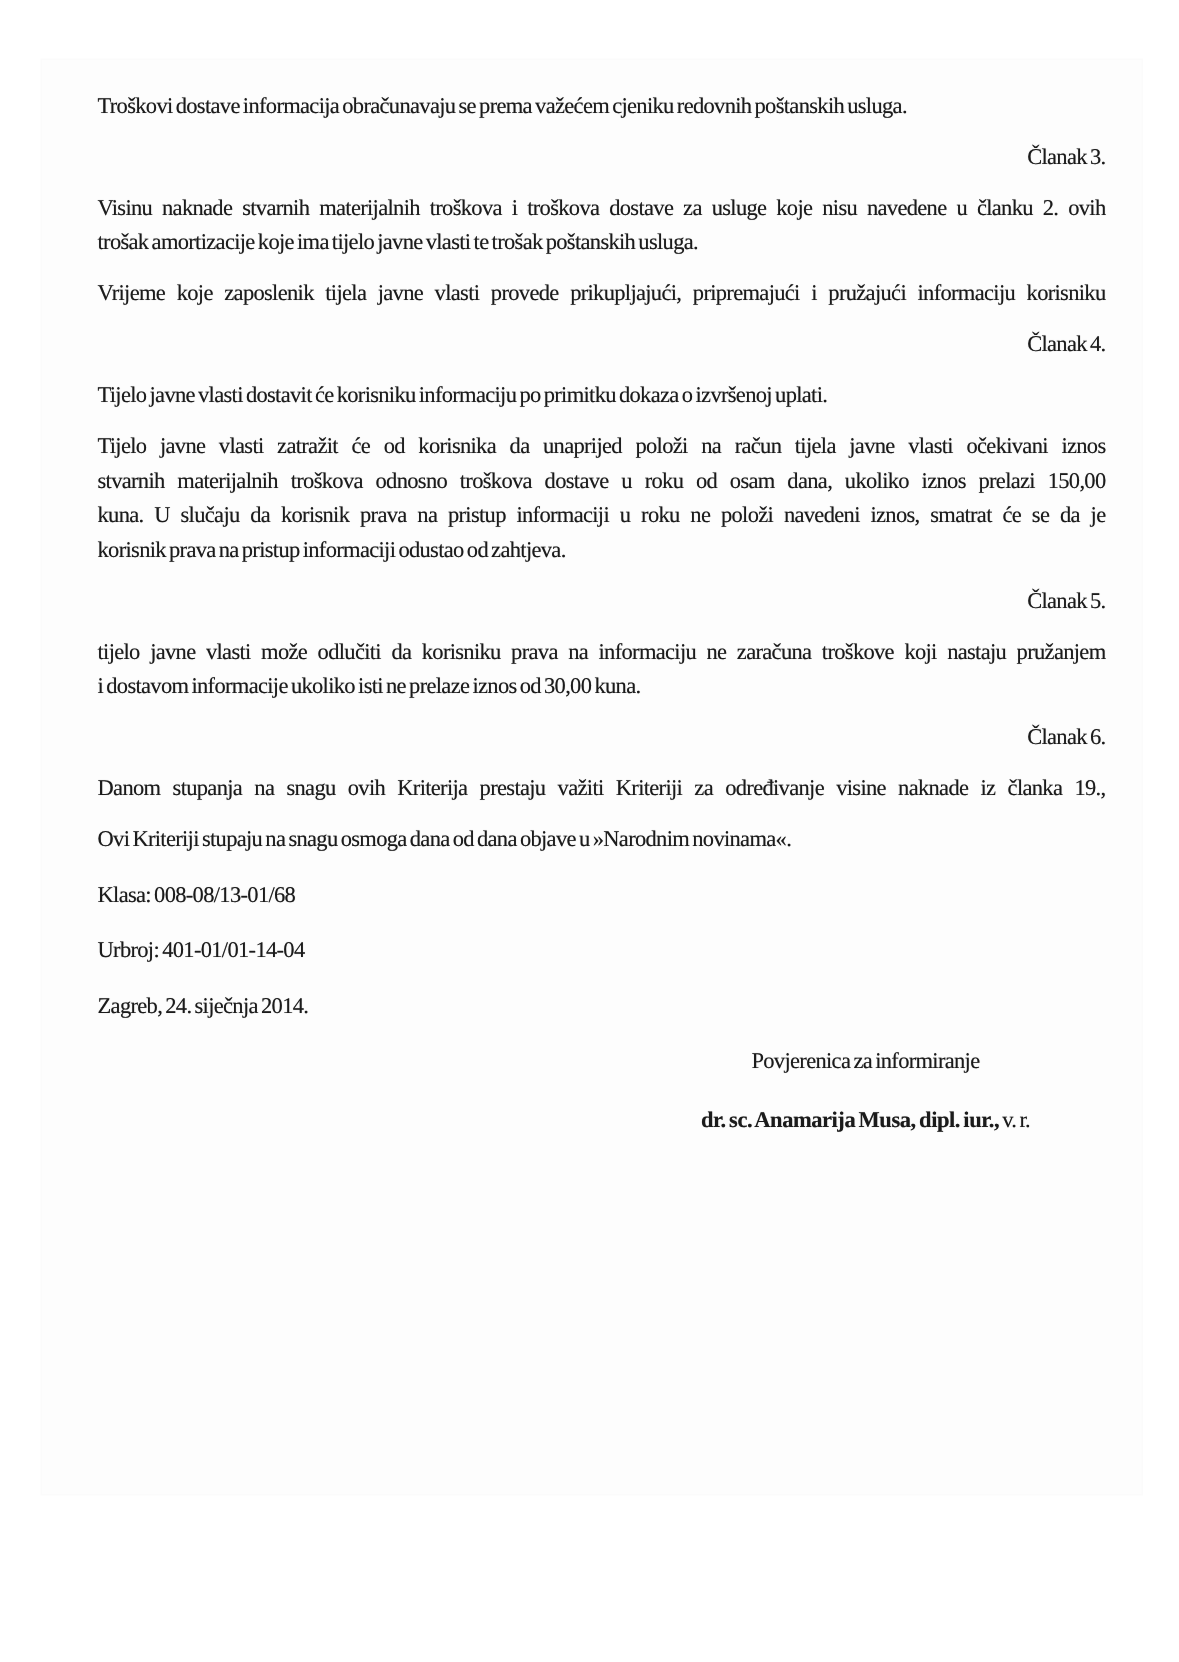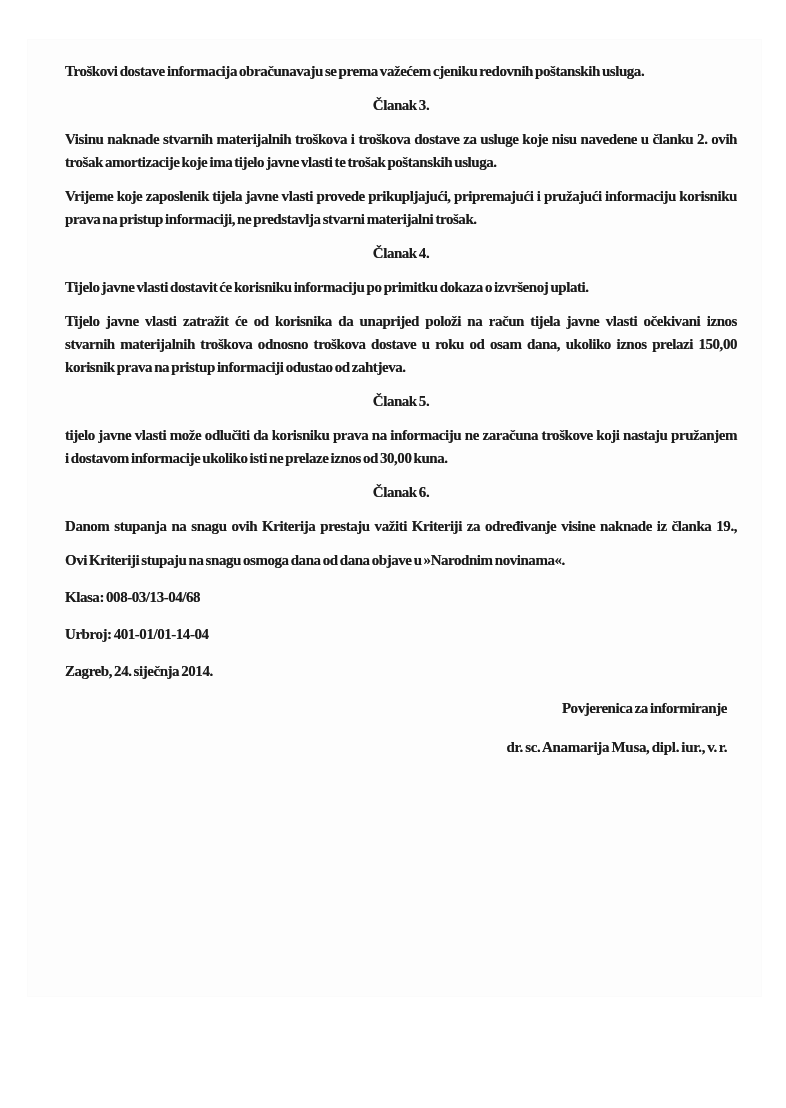--- a/index.html
+++ b/index.html
@@ -24,33 +24,33 @@
     position: absolute;
     left: 37px; top: 20px;          
     width: 672px;
     color: #1b1b1b;
     font-size: 15px;
     line-height: 23px;
     letter-spacing: -0.45px;
     word-spacing: -1.2px;
     text-shadow: 0 0 0.45px rgba(25,25,25,0.55); 
   }
-  .block { margin: 11px 0 0 0; font-weight: bold; }
+  .block { margin: 11px 0 0 0; }
   .block:first-child { margin-top: 0; }
-  .heading { text-align: center; }
+  .heading { text-align: right; }
   .meta { margin-top: 14px; }
   .line { white-space: normal; }
   .line.just {
     text-align: justify;
     text-align-last: justify;
   }
   .signature {
     margin: 14px 10px 0 auto;
     width: 300px;
-    text-align: right;
+    text-align: center;
   }
   .sig-name {
     margin-top: 16px;
     white-space: nowrap;
   }
   .sig-name b { letter-spacing: -0.3px; }
   
   .artifact { position: absolute; pointer-events: none; }
   .smudge-a { left: 145px; top: 48px; width: 37px; height: 4px; background:#9a9a9a; filter: blur(1.2px); }
   .smudge-b { left: 184px; top: 49px; width: 112px; height: 3px; background:#d2d2d2; filter: blur(1.6px); }
@@ -76,45 +76,45 @@
         <div class="block para">
           <div class="line">Troškovi dostave informacija obračunavaju se prema važećem cjeniku redovnih poštanskih usluga.</div>
         </div>
         <div class="block heading">Članak 3.</div>
         <div class="block para">
           <div class="line just">Visinu naknade stvarnih materijalnih troškova i troškova dostave za usluge koje nisu navedene u članku 2. ovih</div>
           <div class="line">trošak amortizacije koje ima tijelo javne vlasti te trošak poštanskih usluga.</div>
         </div>
         <div class="block para">
           <div class="line just">Vrijeme koje zaposlenik tijela javne vlasti provede prikupljajući, pripremajući i pružajući informaciju korisniku</div>
-          <div class="line">prava na pristup informaciji, ne predstavlja stvarni materijalni trošak.</div>
         </div>
         <div class="block heading">Članak 4.</div>
         <div class="block para">
           <div class="line">Tijelo javne vlasti dostavit će korisniku informaciju po primitku dokaza o izvršenoj uplati.</div>
         </div>
         <div class="block para">
           <div class="line just">Tijelo javne vlasti zatražit će od korisnika da unaprijed položi na račun tijela javne vlasti očekivani iznos</div>
           <div class="line just">stvarnih materijalnih troškova odnosno troškova dostave u roku od osam dana, ukoliko iznos prelazi 150,00</div>
+          <div class="line just">kuna. U slučaju da korisnik prava na pristup informaciji u roku ne položi navedeni iznos, smatrat će se da je</div>
           <div class="line">korisnik prava na pristup informaciji odustao od zahtjeva.</div>
         </div>
         <div class="block heading">Članak 5.</div>
         <div class="block para">
           <div class="line just">tijelo javne vlasti može odlučiti da korisniku prava na informaciju ne zaračuna troškove koji nastaju pružanjem</div>
           <div class="line">i dostavom informacije ukoliko isti ne prelaze iznos od 30,00 kuna.</div>
         </div>
         <div class="block heading">Članak 6.</div>
         <div class="block para">
           <div class="line just">Danom stupanja na snagu ovih Kriterija prestaju važiti Kriteriji za određivanje visine naknade iz članka 19.,</div>
         </div>
         <div class="block para">
           <div class="line">Ovi Kriteriji stupaju na snagu osmoga dana od dana objave u »Narodnim novinama«.</div>
         </div>
         <div class="block para meta">
-          <div class="line">Klasa: 008-03/13-04/68</div>
+          <div class="line">Klasa: 008-08/13-01/68</div>
         </div>
         <div class="block para meta">
           <div class="line">Urbroj: 401-01/01-14-04</div>
         </div>
         <div class="block para meta">
           <div class="line">Zagreb, 24. siječnja 2014.</div>
         </div>
       </div>
 
     <div class="signature block">

